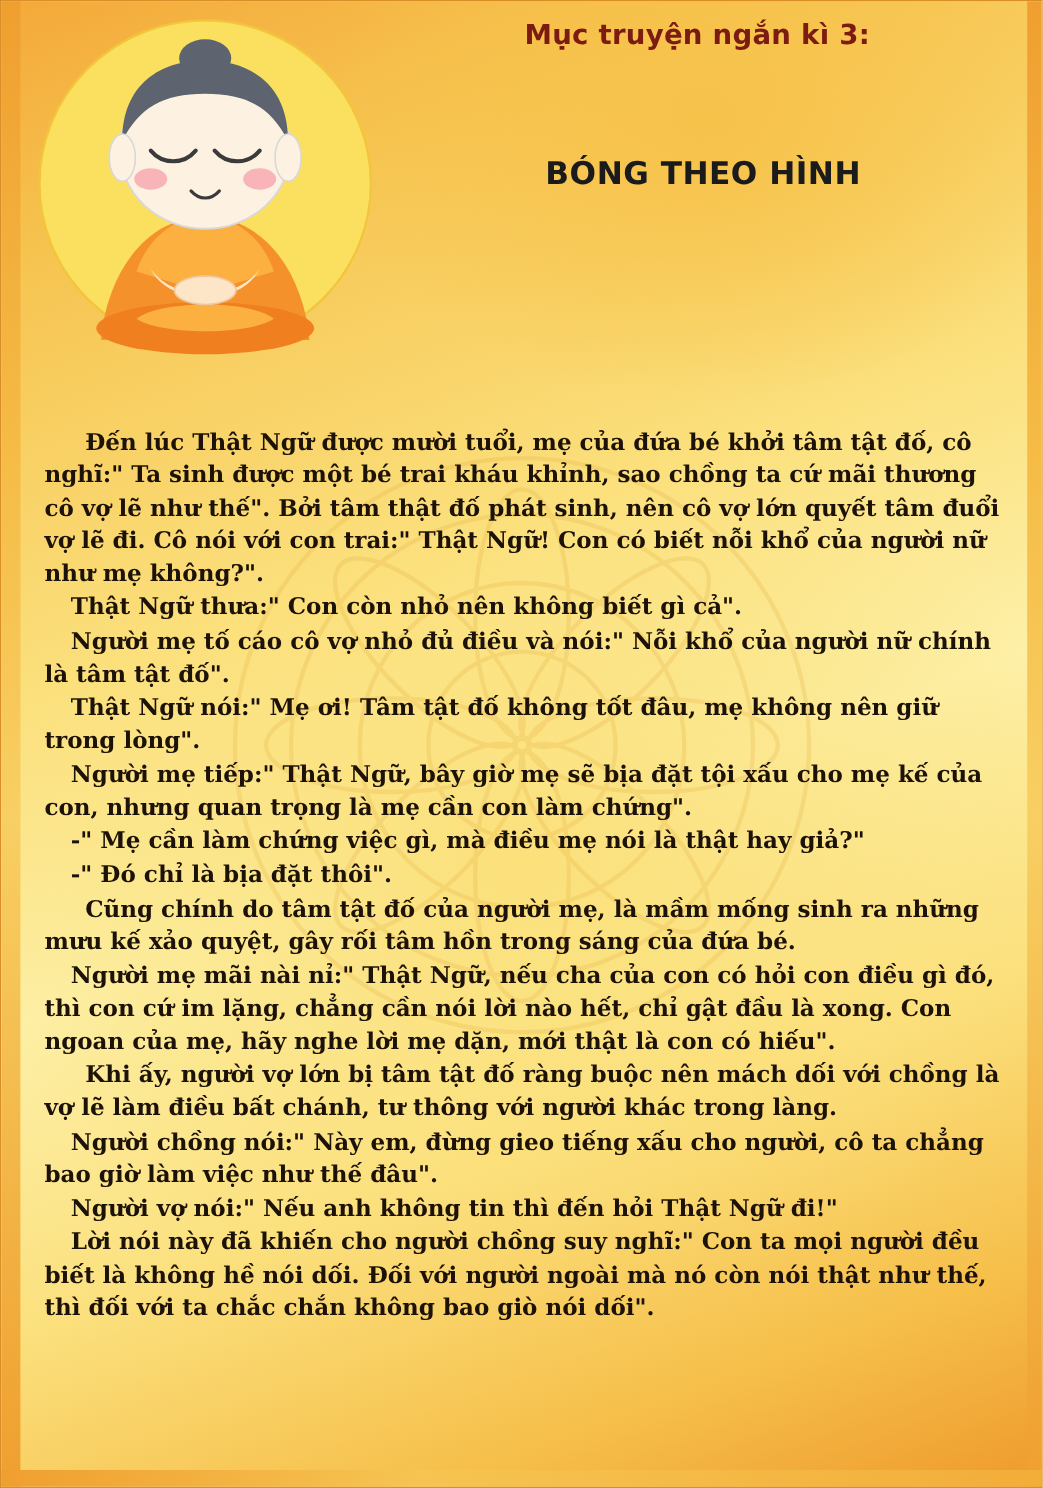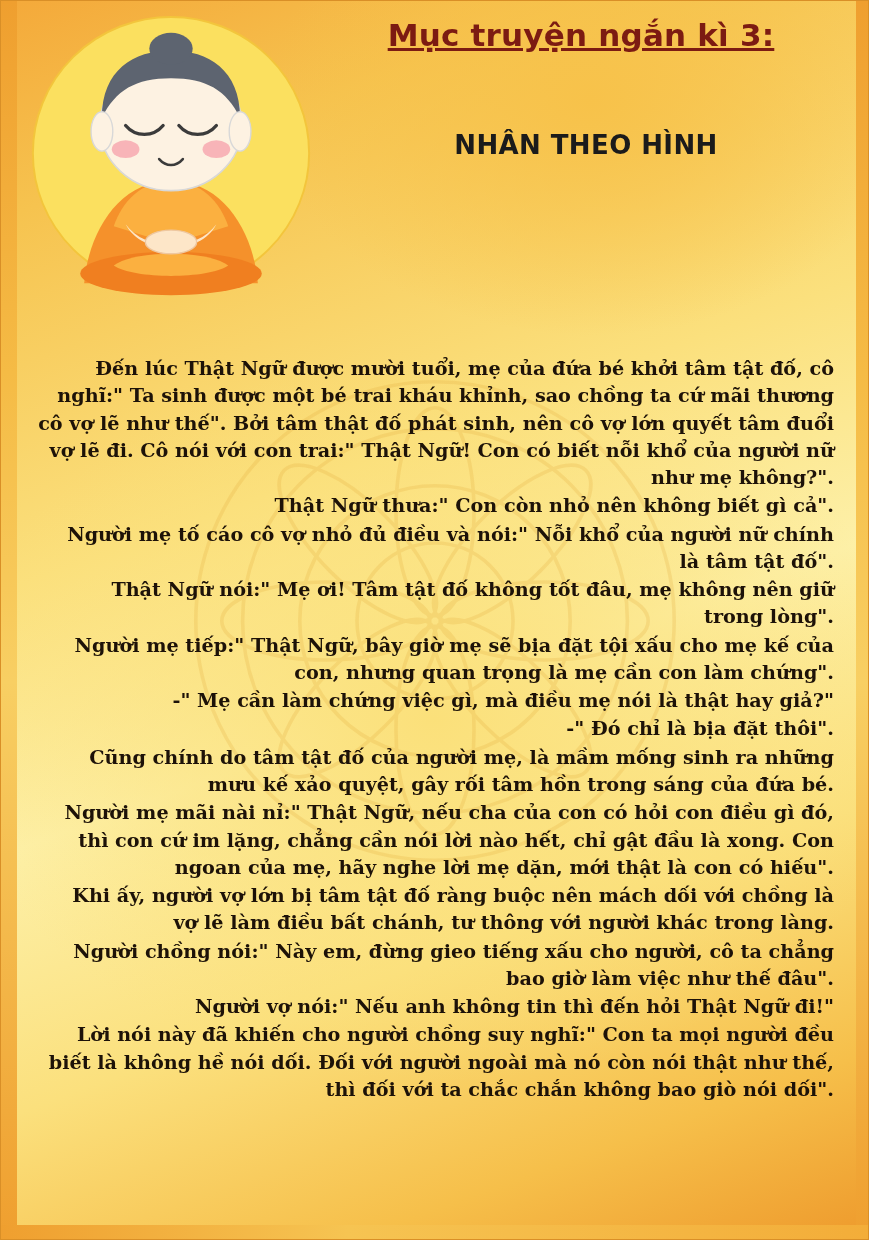--- a/index.html
+++ b/index.html
@@ -80,24 +80,23 @@
   }
   .monk svg { display: block; width: 100%; height: 100%; }
 
   .kicker {
     position: absolute;
     left: 330px;
     top: 16px;
     width: 500px;
     text-align: center;
     font-family: "DejaVu Sans", sans-serif;
-    font-size: 31px;
+    font-size: 23px;
     font-weight: bold;
     color: #7c1b12;
-    text-decoration: underline;
     letter-spacing: 0.2px;
   }
 
   .title {
     position: absolute;
     left: 320px;
     top: 128px;
     width: 530px;
     text-align: center;
     font-family: "DejaVu Sans", sans-serif;
@@ -117,21 +116,20 @@
     font-family: "DejaVu Serif", serif;
     font-size: 19.2px;
     line-height: 1.42;
     font-weight: bold;
     color: #1d1208;
     text-align: left;
   }
   .body p {
     margin: 0 0 1px 0;
     text-indent: 34px;
-    text-align: right;
   }
   .body p.noindent {
     text-indent: 22px;
   }
 </style>
 </head>
 <body>
 
 <div class="page">
 
@@ -193,21 +191,21 @@
         <ellipse cx="104" cy="136" rx="14" ry="9" fill="#f7a9b0" opacity="0.85"></ellipse>
         <ellipse cx="196" cy="136" rx="14" ry="9" fill="#f7a9b0" opacity="0.85"></ellipse>
 
         <path d="M138 146 C 145 154, 155 154, 162 146" fill="none" stroke="#3b3b3b" stroke-width="2.6" stroke-linecap="round"></path>
       </svg>
     </div>
 
     <div class="kicker">Mục truyện ngắn kì 3:</div>
 
     <div class="title">
-      <span class="line2">NHÂN THEO HÌNH</span>
+      <span class="line2">BÓNG THEO HÌNH</span>
     </div>
   </div>
 
   <div class="body">
     <p>Đến lúc Thật Ngữ được mười tuổi, mẹ của đứa bé khởi tâm tật đố, cô nghĩ:" Ta sinh được một bé trai kháu khỉnh, sao chồng ta cứ mãi thương cô vợ lẽ như thế". Bởi tâm thật đố phát sinh, nên cô vợ lớn quyết tâm đuổi vợ lẽ đi. Cô nói với con trai:" Thật Ngữ! Con có biết nỗi khổ của người nữ như mẹ không?".</p>
     <p class="noindent">Thật Ngữ thưa:" Con còn nhỏ nên không biết gì cả".</p>
     <p class="noindent">Người mẹ tố cáo cô vợ nhỏ đủ điều và nói:" Nỗi khổ của người nữ chính là tâm tật đố".</p>
     <p class="noindent">Thật Ngữ nói:" Mẹ ơi! Tâm tật đố không tốt đâu, mẹ không nên giữ trong lòng".</p>
     <p class="noindent">Người mẹ tiếp:" Thật Ngữ, bây giờ mẹ sẽ bịa đặt tội xấu cho mẹ kế của con, nhưng quan trọng là mẹ cần con làm chứng".</p>
     <p class="noindent">-" Mẹ cần làm chứng việc gì, mà điều mẹ nói là thật hay giả?"</p>

